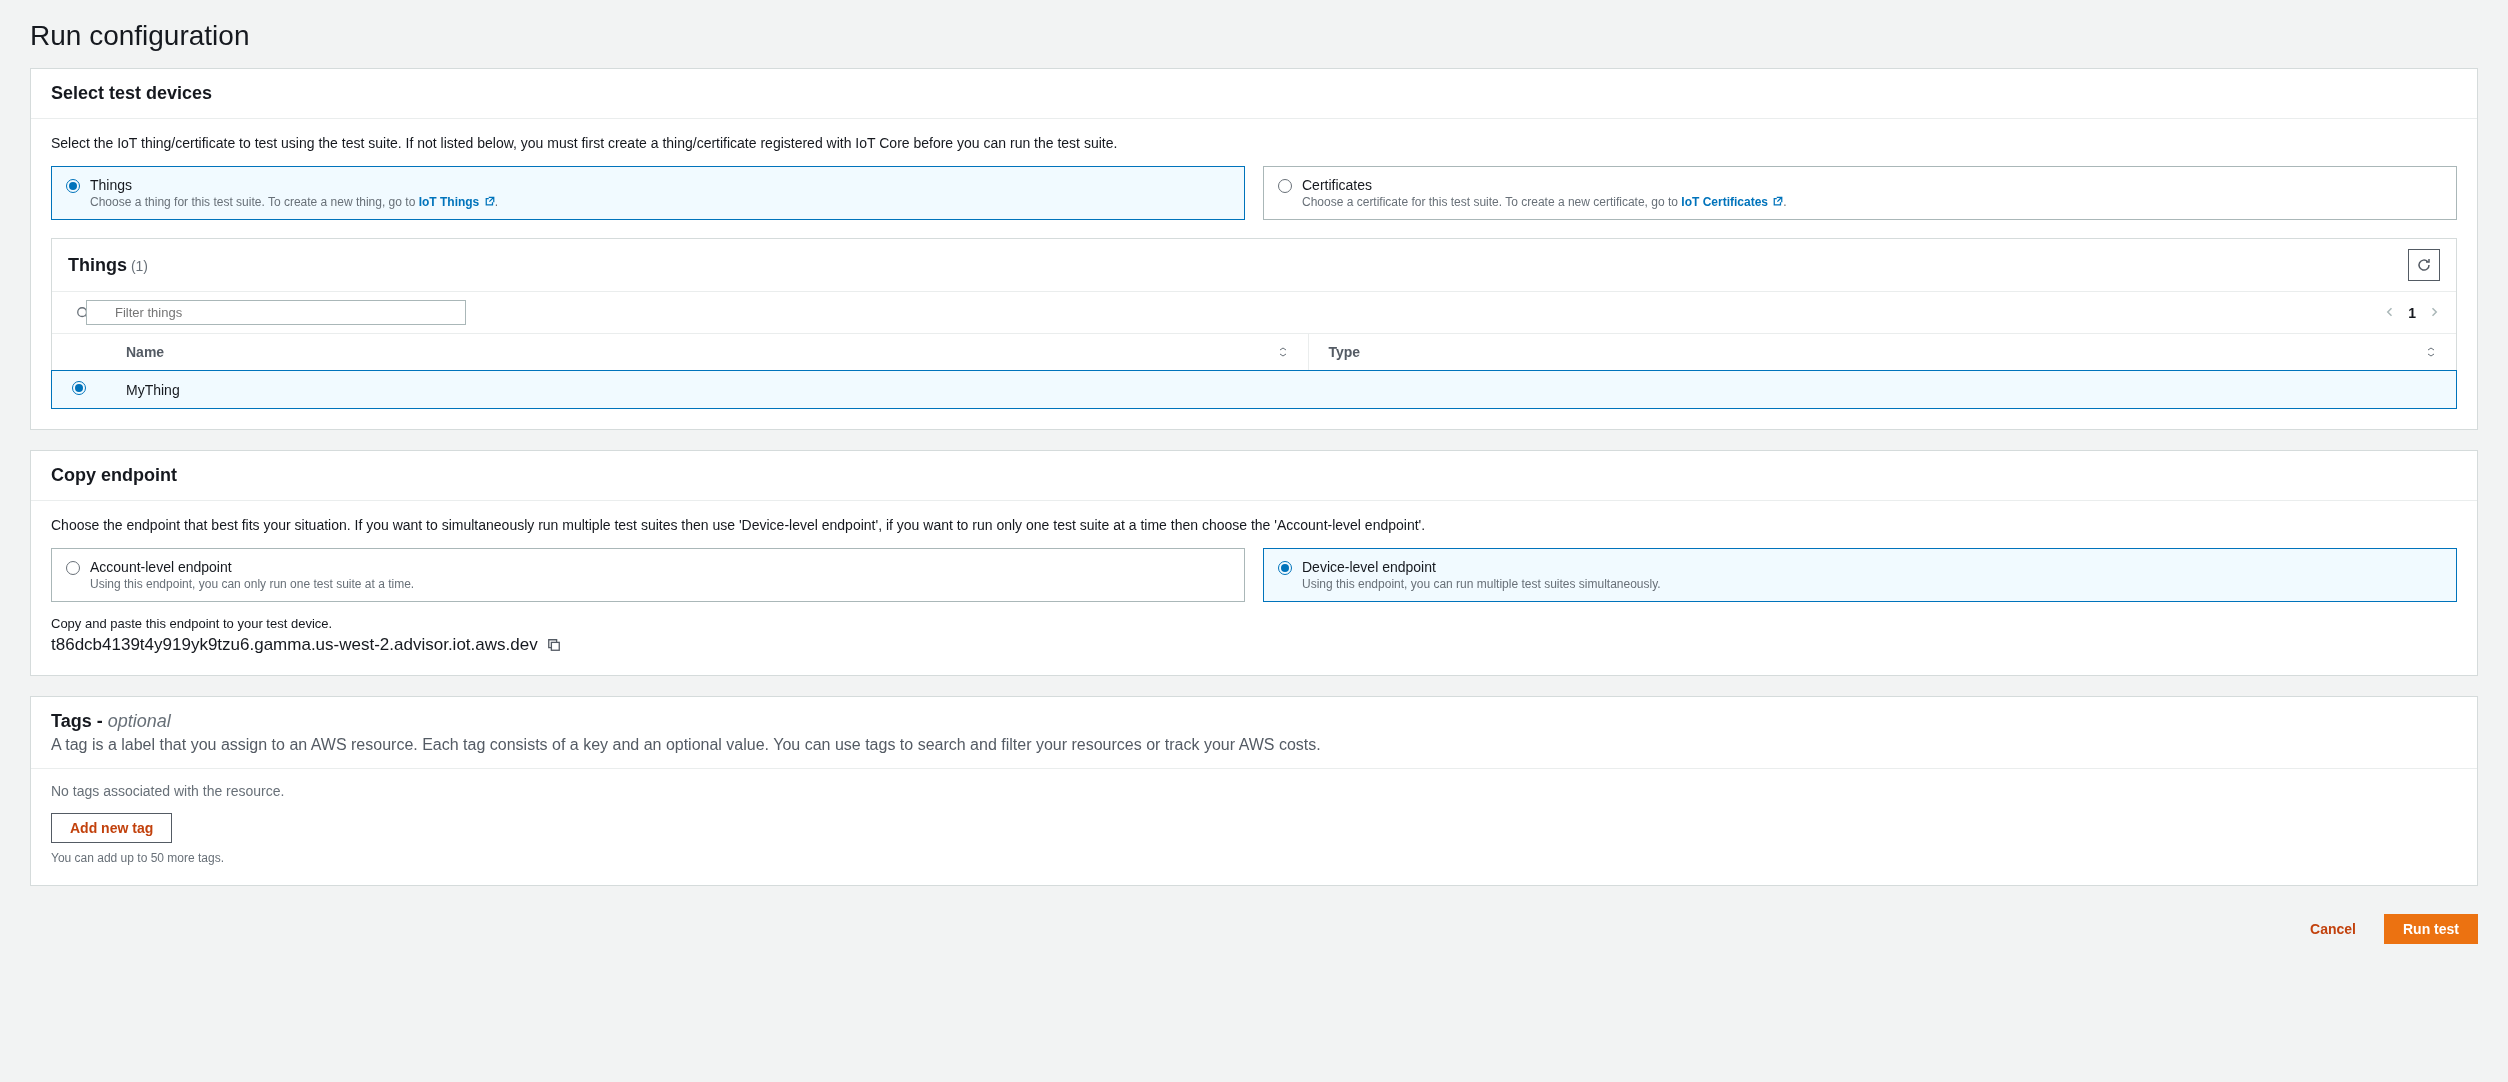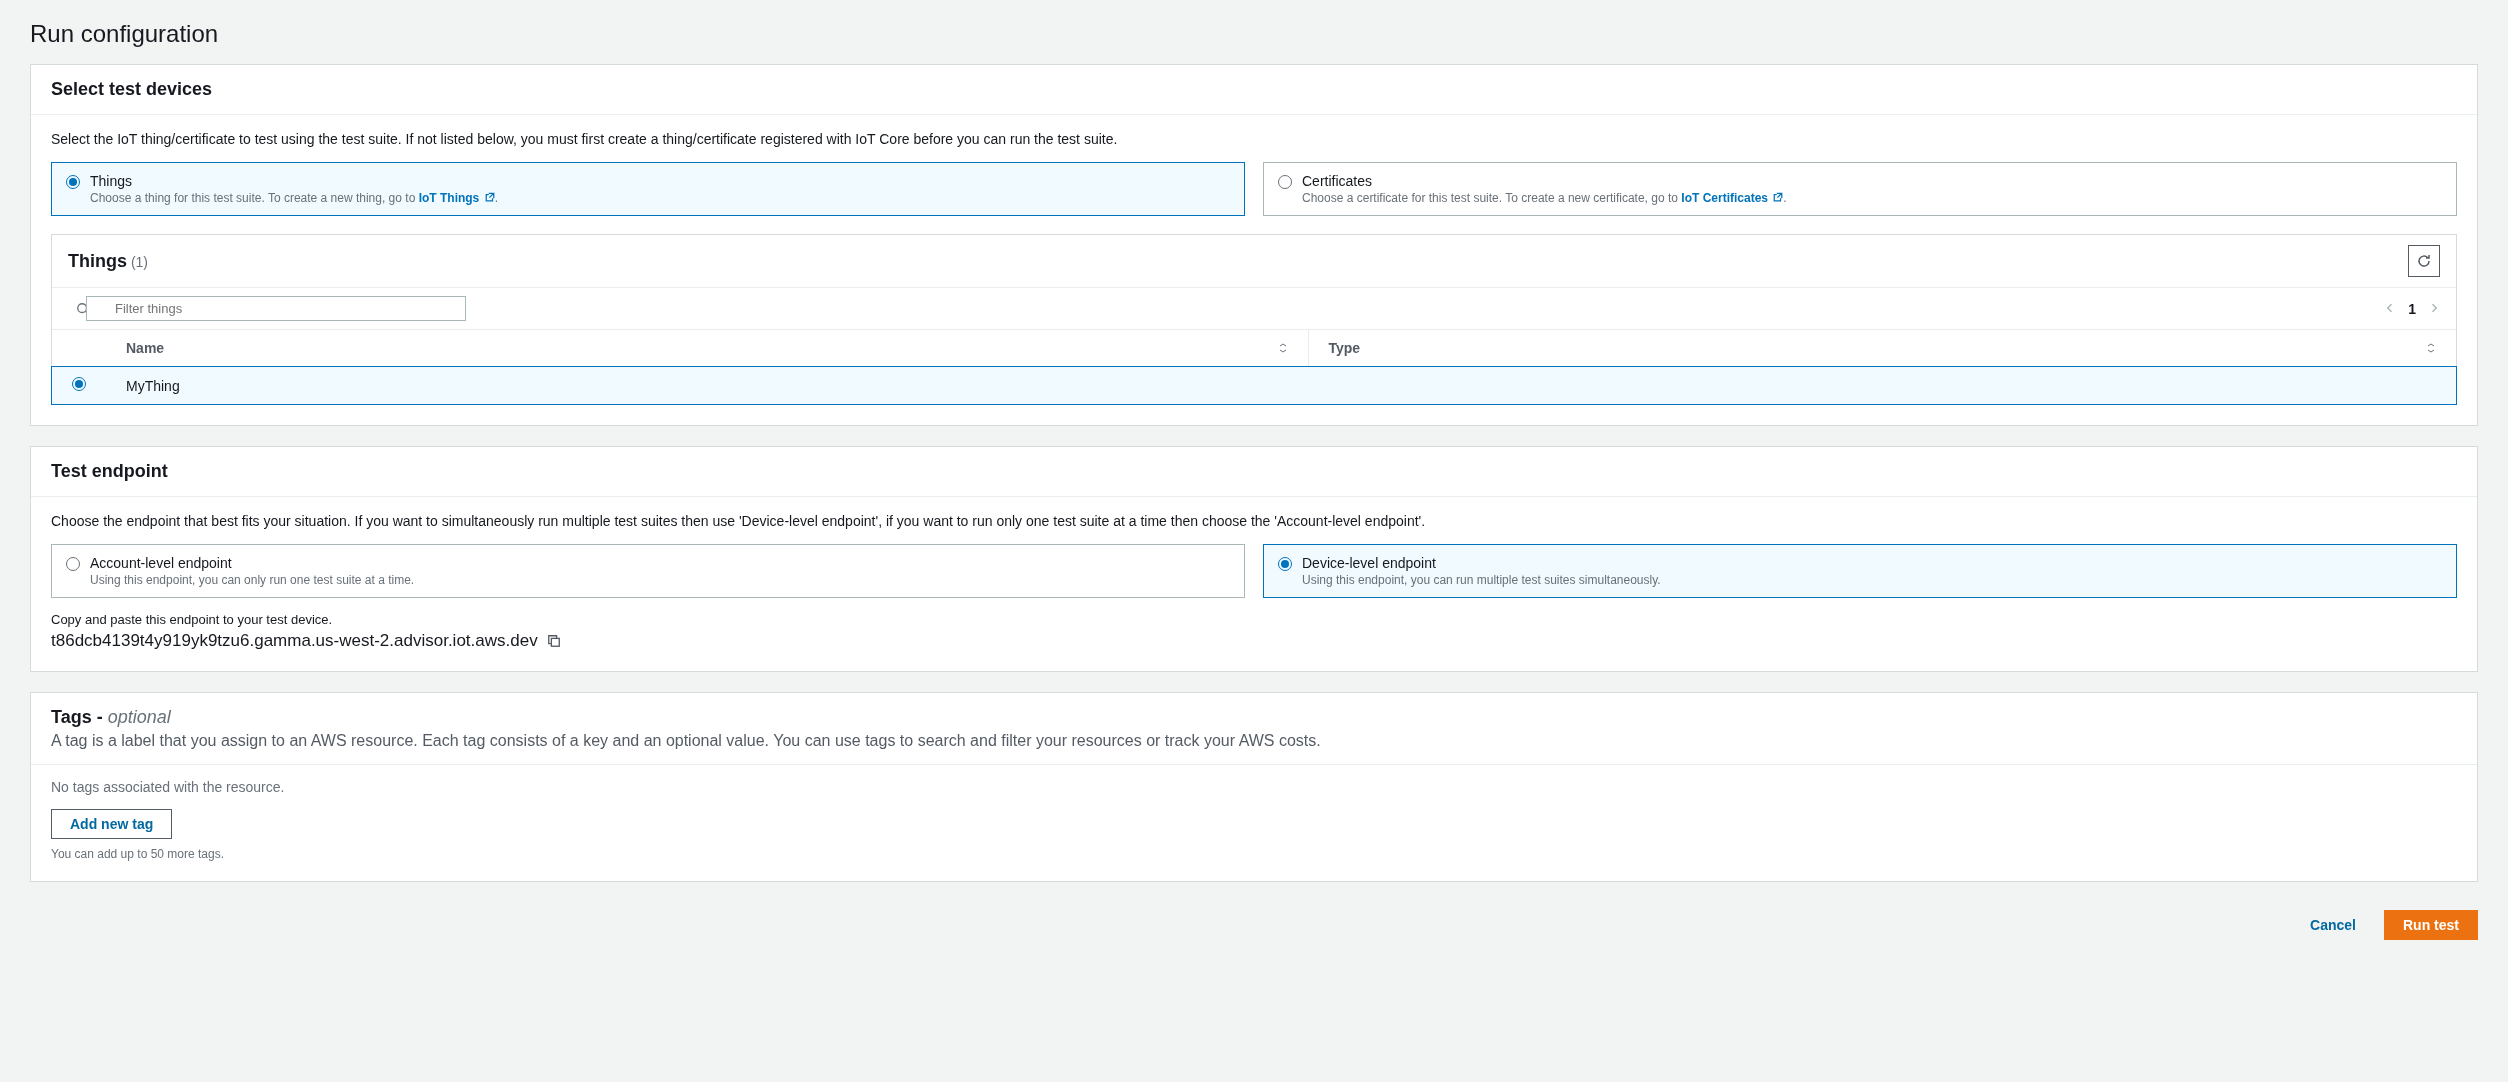--- a/index.html
+++ b/index.html
@@ -3,21 +3,21 @@
 <meta charset="utf-8">
 <style>
   * { box-sizing: border-box; margin: 0; padding: 0; }
   body {
     font-family: "Amazon Ember", "Helvetica Neue", Arial, sans-serif;
     background: #f2f3f3;
     color: #16191f;
     font-size: 14px;
     padding: 20px 30px;
   }
-  .page-title { font-size: 24px; font-weight: 400; margin-bottom: 16px; color: #16191f; }
+  .page-title { font-size: 28px; font-weight: 400; margin-bottom: 16px; color: #16191f; }
   .panel { background: #fff; border: 1px solid #d5dbdb; margin-bottom: 20px; }
   .panel-header { padding: 14px 20px; border-bottom: 1px solid #eaeded; }
   .panel-header h2 { font-size: 18px; font-weight: 700; color: #16191f; }
   .panel-body { padding: 14px 20px 20px; }
   .desc { font-size: 14px; color: #16191f; margin-bottom: 12px; line-height: 1.5; }
   .radio-row { display: flex; gap: 18px; }
   .radio-card {
     flex: 1;
     border: 1px solid #aab7b8;
     padding: 10px 14px;
@@ -87,21 +87,21 @@
 
   .endpoint-copy { font-size: 13px; color: #16191f; margin-top: 14px; }
   .endpoint-val { font-size: 17px; color: #16191f; margin-top: 4px; display: flex; align-items: center; gap: 9px; }
   .copy-icon { width: 14px; height: 14px; cursor: pointer; }
 
   .tags-head h2 { font-size: 18px; font-weight: 700; display: inline; }
   .optional { font-style: italic; font-weight: 400; color: #687078; }
   .tags-desc { font-size: 16px; color: #545b64; margin-top: 4px; }
   .btn {
     border: 1px solid #545b64; background: #fff; padding: 6px 18px;
-    font-size: 14px; font-weight: 700; cursor: pointer; color: #0369a1;
+    font-size: 14px; font-weight: 700; cursor: pointer; color: #c2410c;
   }
   .btn.primary { background: #ec7211; border-color: #ec7211; color: #fff; }
   .btn.ghost { border: none; background: transparent; }
   .footer-btns { display: flex; justify-content: flex-end; gap: 10px; padding: 8px 0 20px; }
   .hint { font-size: 12px; color: #687078; margin-top: 8px; }
   .empty-tags { font-size: 14px; color: #687078; margin-bottom: 14px; }
 </style>
 </head>
 <body>
 
@@ -202,21 +202,21 @@
             <td></td>
           </tr>
         </tbody>
       </table>
     </div>
   </div>
 </div>
 
 <div class="panel">
   <div class="panel-header">
-    <h2>Test endpoint</h2>
+    <h2>Copy endpoint</h2>
   </div>
   <div class="panel-body">
     <p class="desc">Choose the endpoint that best fits your situation. If you want to simultaneously run multiple test suites then use 'Device-level endpoint', if you want to run only one test suite at a time then choose the 'Account-level endpoint'.</p>
     <div class="radio-row">
       <div class="radio-card">
         <span class="radio-dot"></span>
         <div class="radio-content">
           <div class="radio-title">Account-level endpoint</div>
           <div class="radio-sub">Using this endpoint, you can only run one test suite at a time.</div>
         </div>

